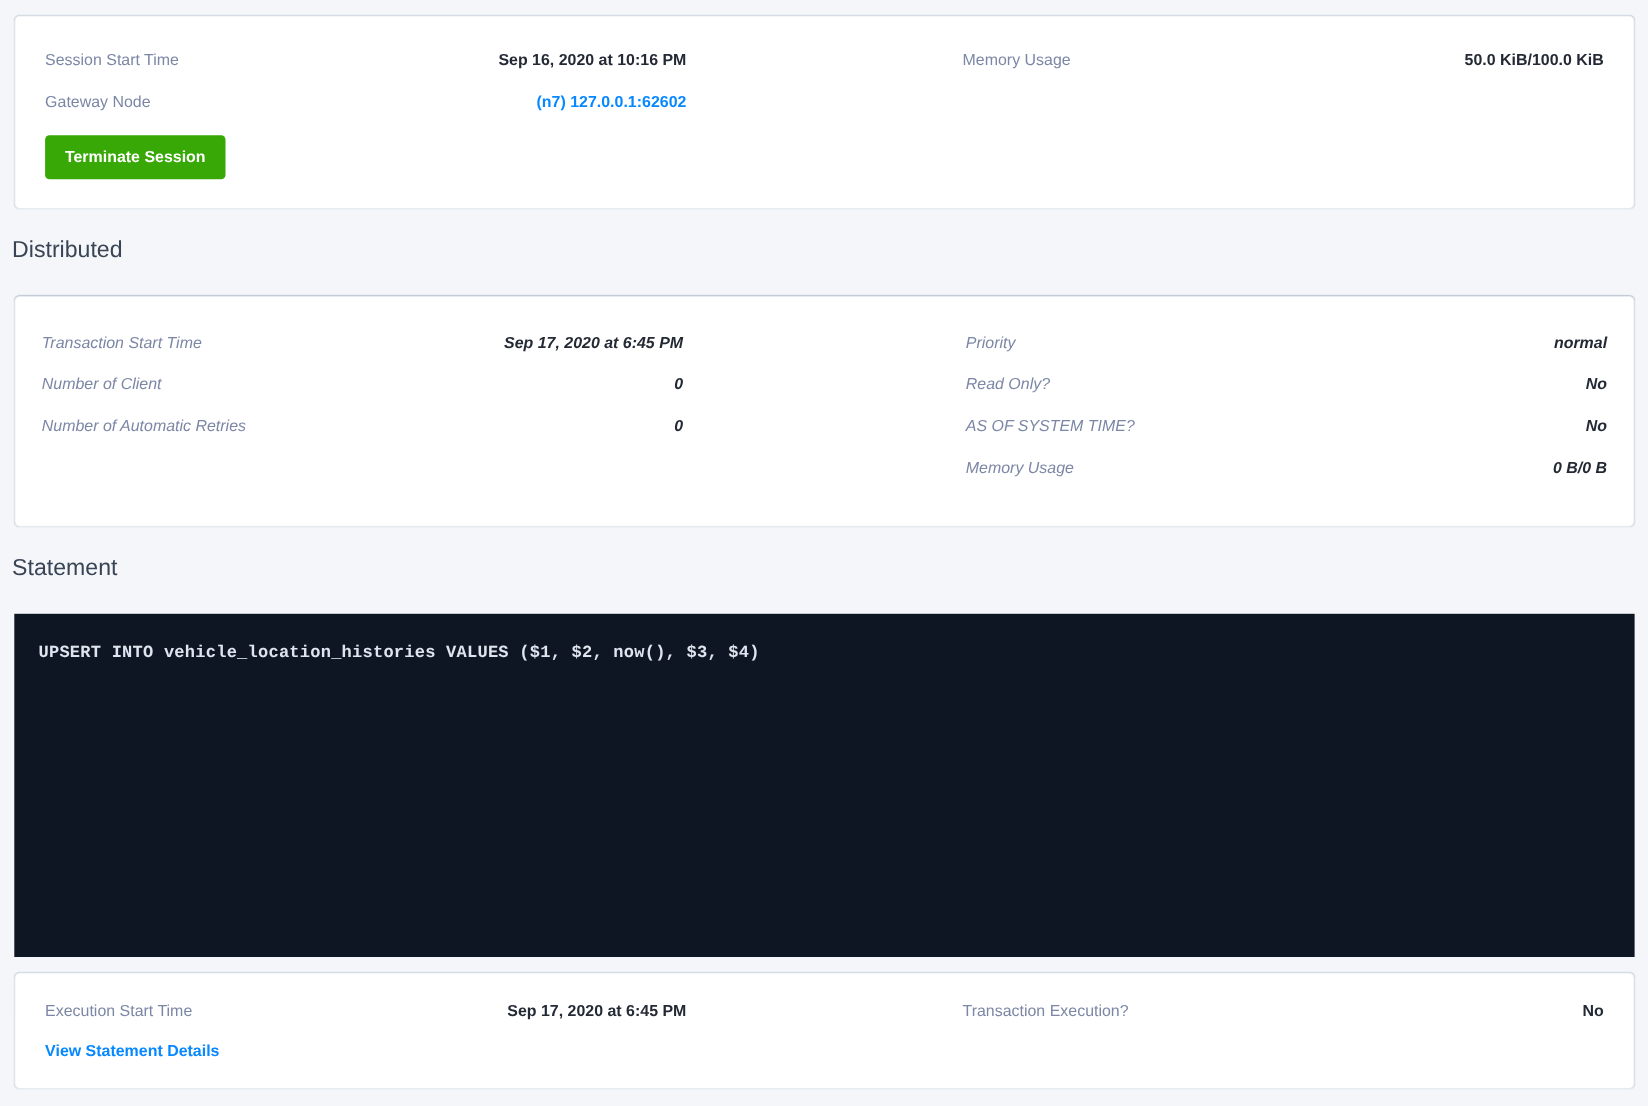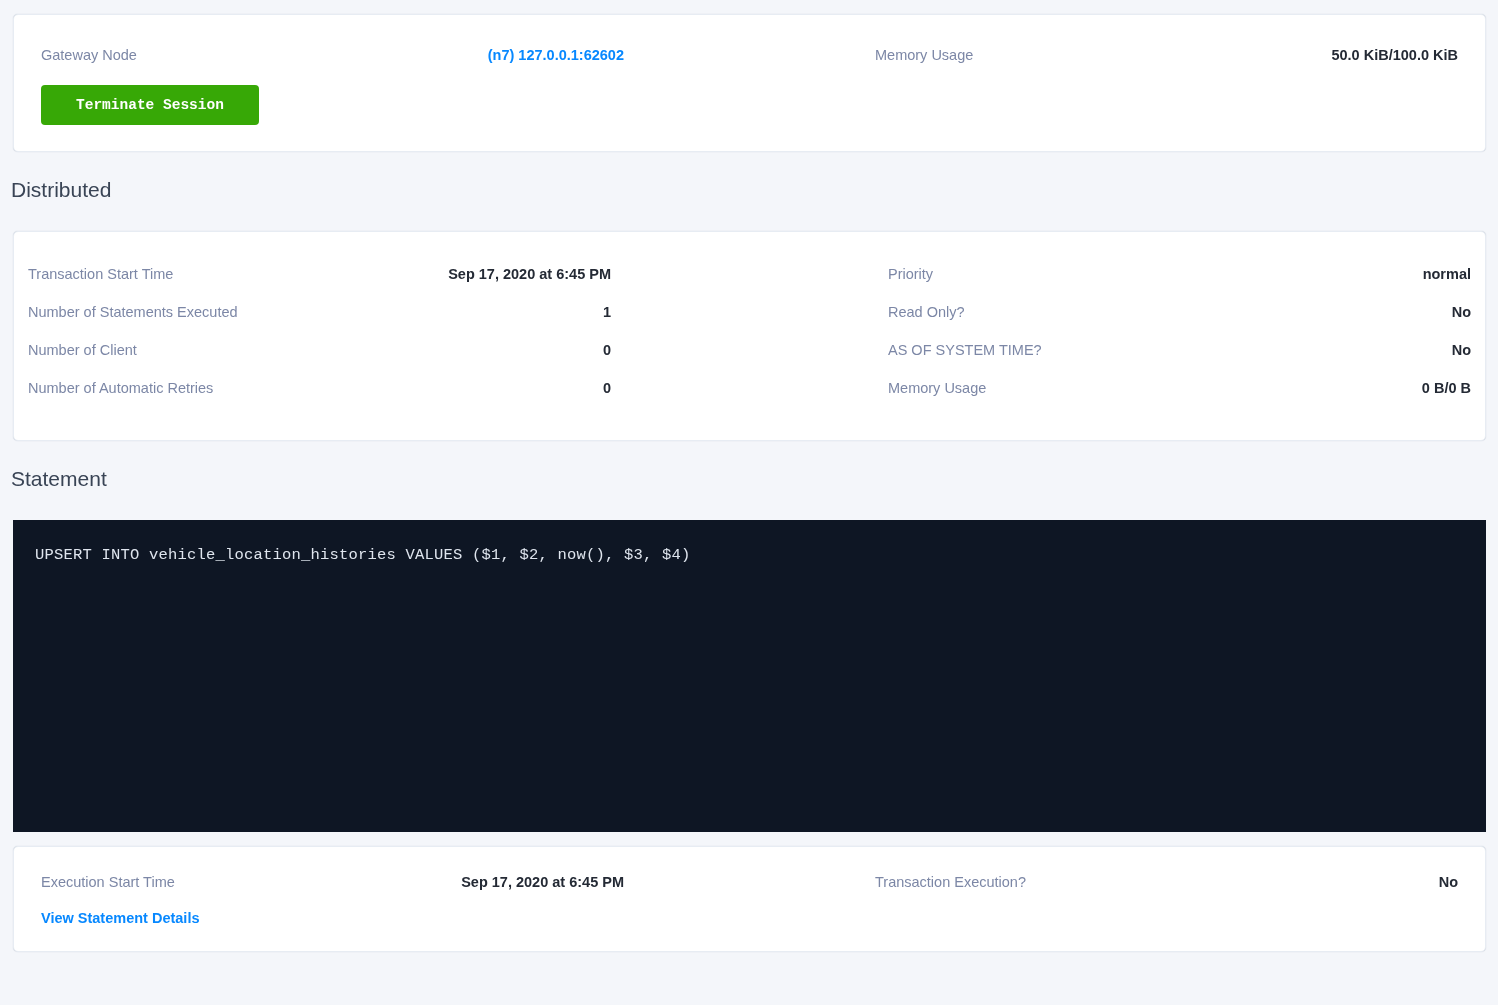--- a/index.html
+++ b/index.html
@@ -19,21 +19,21 @@
     border-radius: 5px;
     box-shadow: 0 0 1px rgba(67, 90, 111, 0.3);
   }
   .two-col {
     display: flex;
     justify-content: space-between;
   }
   .col { width: 583px; }
 
   .session-body { padding: 32px 27px 26px; }
-  .txn-body     { padding: 34px 14px 22px; }
+  .txn-body     { padding: 34px 24px 22px; font-style: italic; }
   .exec-body    { padding: 27px 27px 24px; }
 
   .info-row {
     display: flex;
     justify-content: space-between;
     align-items: baseline;
     margin-bottom: 22px;
   }
   .exec-body .info-row { margin-bottom: 19px; }
 
@@ -49,48 +49,48 @@
     line-height: 16px;
     text-align: right;
     white-space: nowrap;
   }
   .value-link { color: var(--link, #0788ff); cursor: pointer; }
 
   .btn {
     display: inline-block;
     background: var(--green, #37a806);
     color: #ffffff;
-    font-family: Liberation Mono, monospace;
+    font-family: Liberation Sans, sans-serif;
     font-weight: 700;
     font-size: 14.5px;
     border: none;
     border-radius: 4px;
     height: 40px;
-    padding: 0 35px;
+    padding: 0 18px;
     cursor: pointer;
   }
 
   .section-title {
     font-size: 21px;
     font-weight: 400;
     color: var(--heading, #394455);
     line-height: 25px;
     margin: 25px 0 29px -2px;
   }
 
   .code-block {
     background: var(--code-bg, #0e1624);
     height: 312px;
     padding: 27px 22px;
     overflow: hidden;
   }
   .code-block pre {
     margin: 0;
     font-family: "Liberation Mono", "DejaVu Sans Mono", monospace;
-    font-weight: 400;
+    font-weight: 700;
     font-size: 15.5px;
     letter-spacing: 0.2px;
     line-height: 17px;
     color: var(--code-text, #dfe5ee);
     white-space: pre;
   }
 
   .exec-card { margin-top: 14px; }
 
   .link {
@@ -105,20 +105,24 @@
 </style>
 </head>
 <body>
 
 <div class="page">
 
   <section class="card">
     <div class="two-col session-body">
       <div class="col">
         <div class="info-row">
+          <span class="label">Session Start Time</span>
+          <span class="value">Sep 16, 2020 at 10:16 PM</span>
+        </div>
+        <div class="info-row">
           <span class="label">Gateway Node</span>
           <a class="value value-link">(n7) 127.0.0.1:62602</a>
         </div>
         <button class="btn">Terminate Session</button>
       </div>
       <div class="col">
         <div class="info-row">
           <span class="label">Memory Usage</span>
           <span class="value">50.0 KiB/100.0 KiB</span>
         </div>
@@ -127,24 +131,20 @@
   </section>
 
   <h2 class="section-title">Distributed</h2>
 
   <section class="card">
     <div class="two-col txn-body">
       <div class="col">
         <div class="info-row">
           <span class="label">Transaction Start Time</span>
           <span class="value">Sep 17, 2020 at 6:45 PM</span>
-        </div>
-        <div class="info-row">
-          <span class="label">Number of Statements Executed</span>
-          <span class="value">1</span>
         </div>
         <div class="info-row">
           <span class="label">Number of Client</span>
           <span class="value">0</span>
         </div>
         <div class="info-row">
           <span class="label">Number of Automatic Retries</span>
           <span class="value">0</span>
         </div>
       </div>

